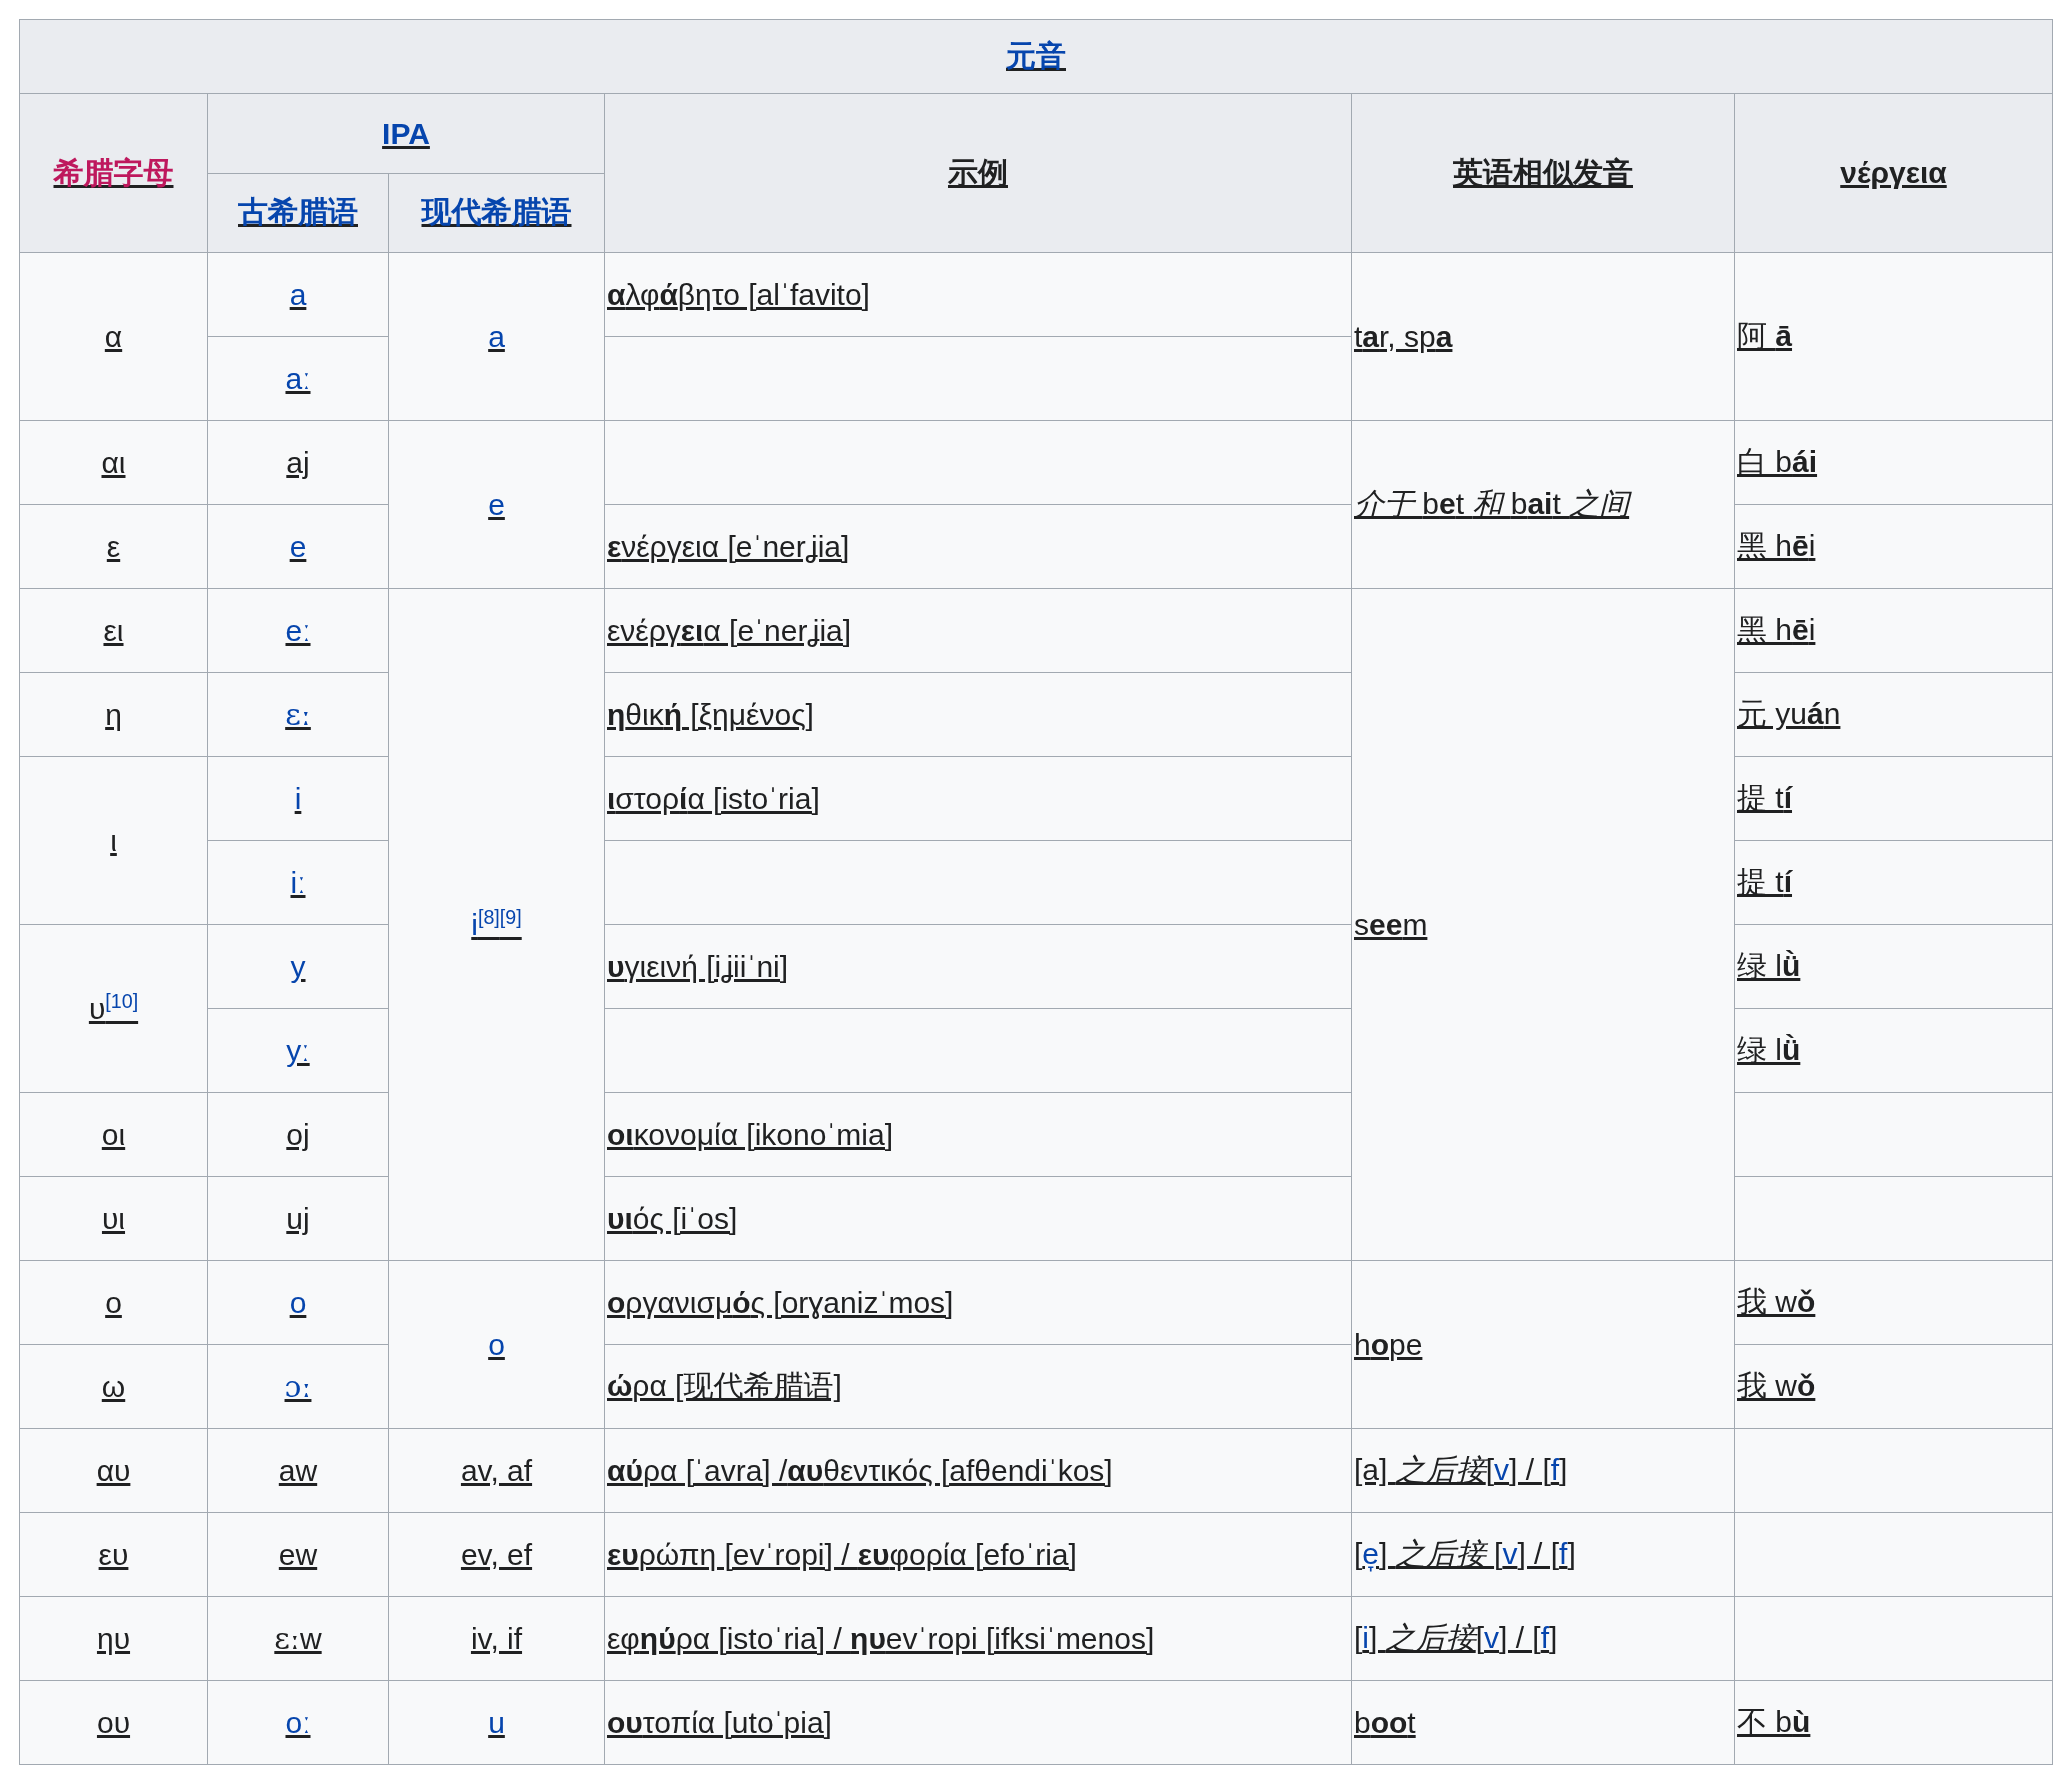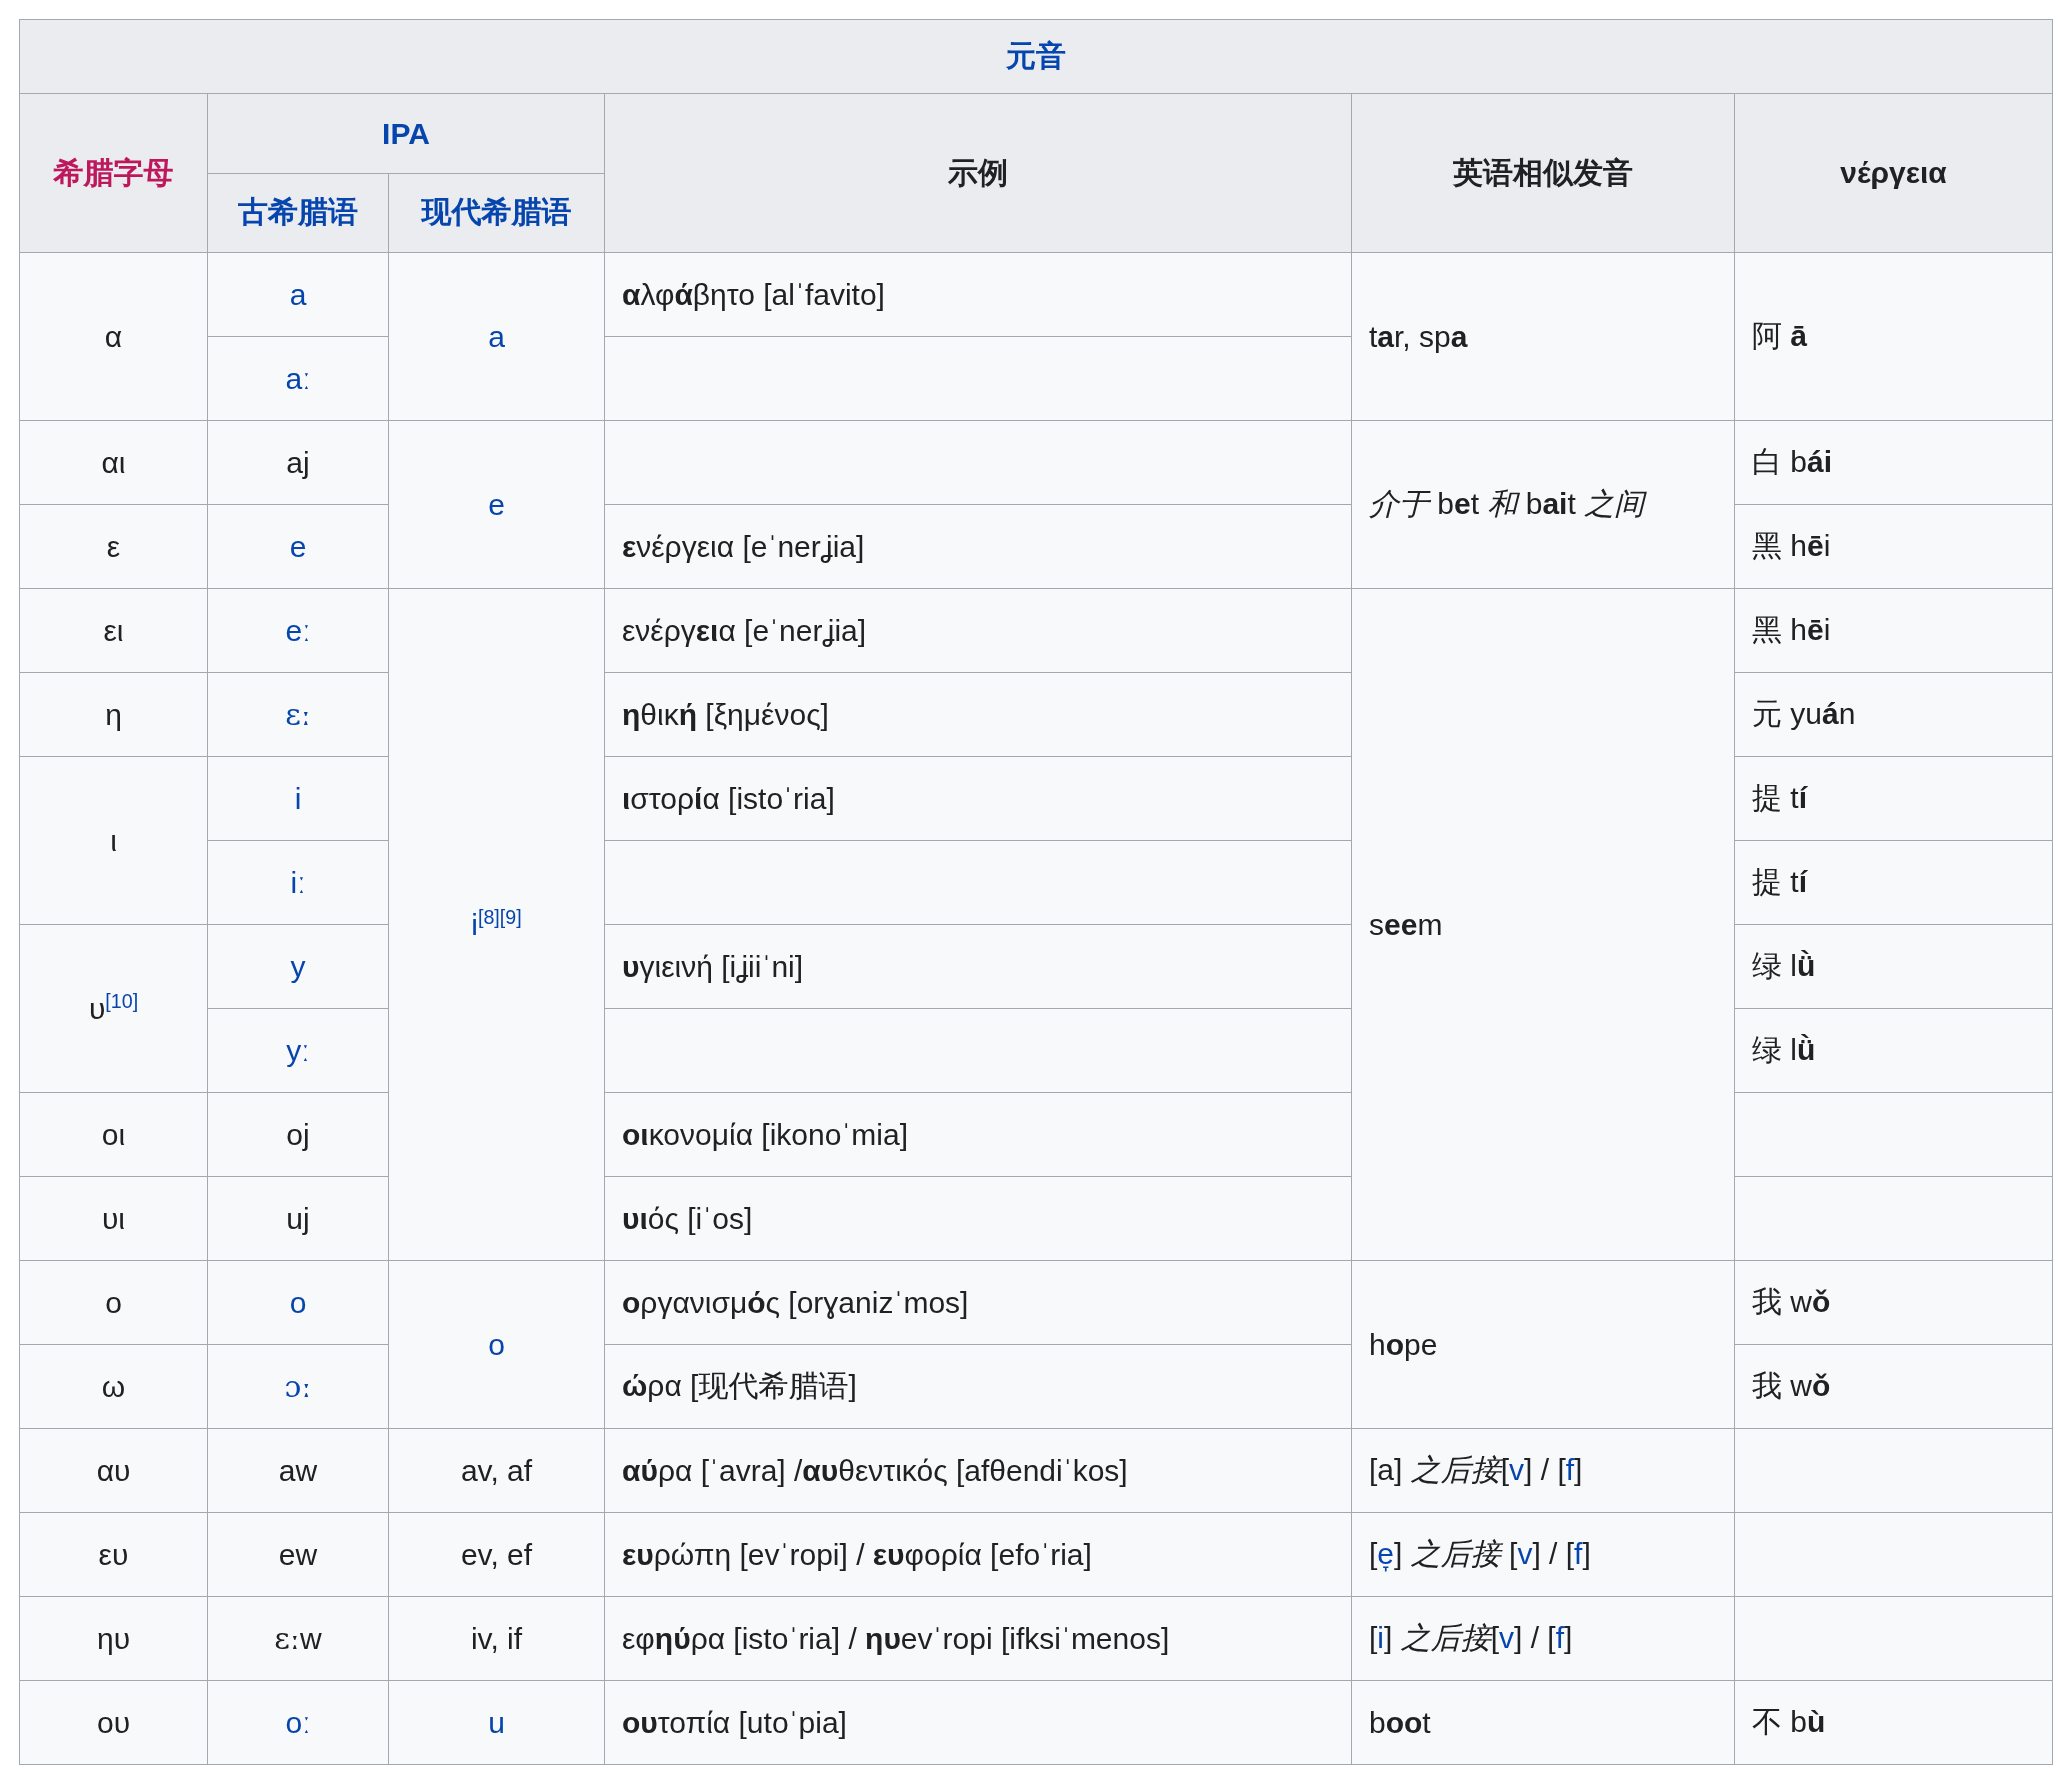--- a/index.html
+++ b/index.html
@@ -1,41 +1,41 @@
 <!DOCTYPE html>
 <html style="font-size:15px"><head>
 <meta charset="utf-8">
 <style>
   html,body{margin:0;padding:0;}
   body{
     width:2070px;height:1790px;background:#ffffff;
     font-family:"Liberation Sans","DejaVu Sans",sans-serif;
     color:#202122;
   }
-  .table-wrap{position:absolute;left:19px;top:19px;}
+  .table-wrap{position:absolute;left:19px;top:19px;text-decoration:underline;}
   table{
     border-collapse:collapse;
     background:#f8f9fa;
     border:1.9px solid #a2a9b1;
     font-size:30px;
     table-layout:fixed;
   }
   th,td{
     border:1.9px solid #a2a9b1;
     padding:3.7px 11.2px;
     vertical-align:middle;
     overflow:hidden;
   }
   th{background:#eaecf0;font-weight:bold;text-align:center;}
   tr.title-row th{height:66px;}
   tr.hdr-upper th{height:71px;}
   tr.hdr-lower th{height:71px;}
   tbody tr{height:84px;}
   td.col-greek,td.col-a,td.col-m{text-align:center;}
-  td.col-ex,td.col-en,td.col-zh{text-align:left;padding-left:17px;}
+  td.col-ex,td.col-en,td.col-zh{text-align:left;padding-left:2px;}
   .link{color:#0645ad;text-decoration:none;cursor:pointer;}
   .visited{color:#be185d;}
   .bold{font-weight:bold;}
   .italic{font-style:italic;}
   .serif{font-family:"DejaVu Serif",serif;margin-top:25px;}
   sup{font-size:19.7px;line-height:0;vertical-align:super;}
   sup.link{color:#0645ad;}
 </style>
 </head>
 <body>

